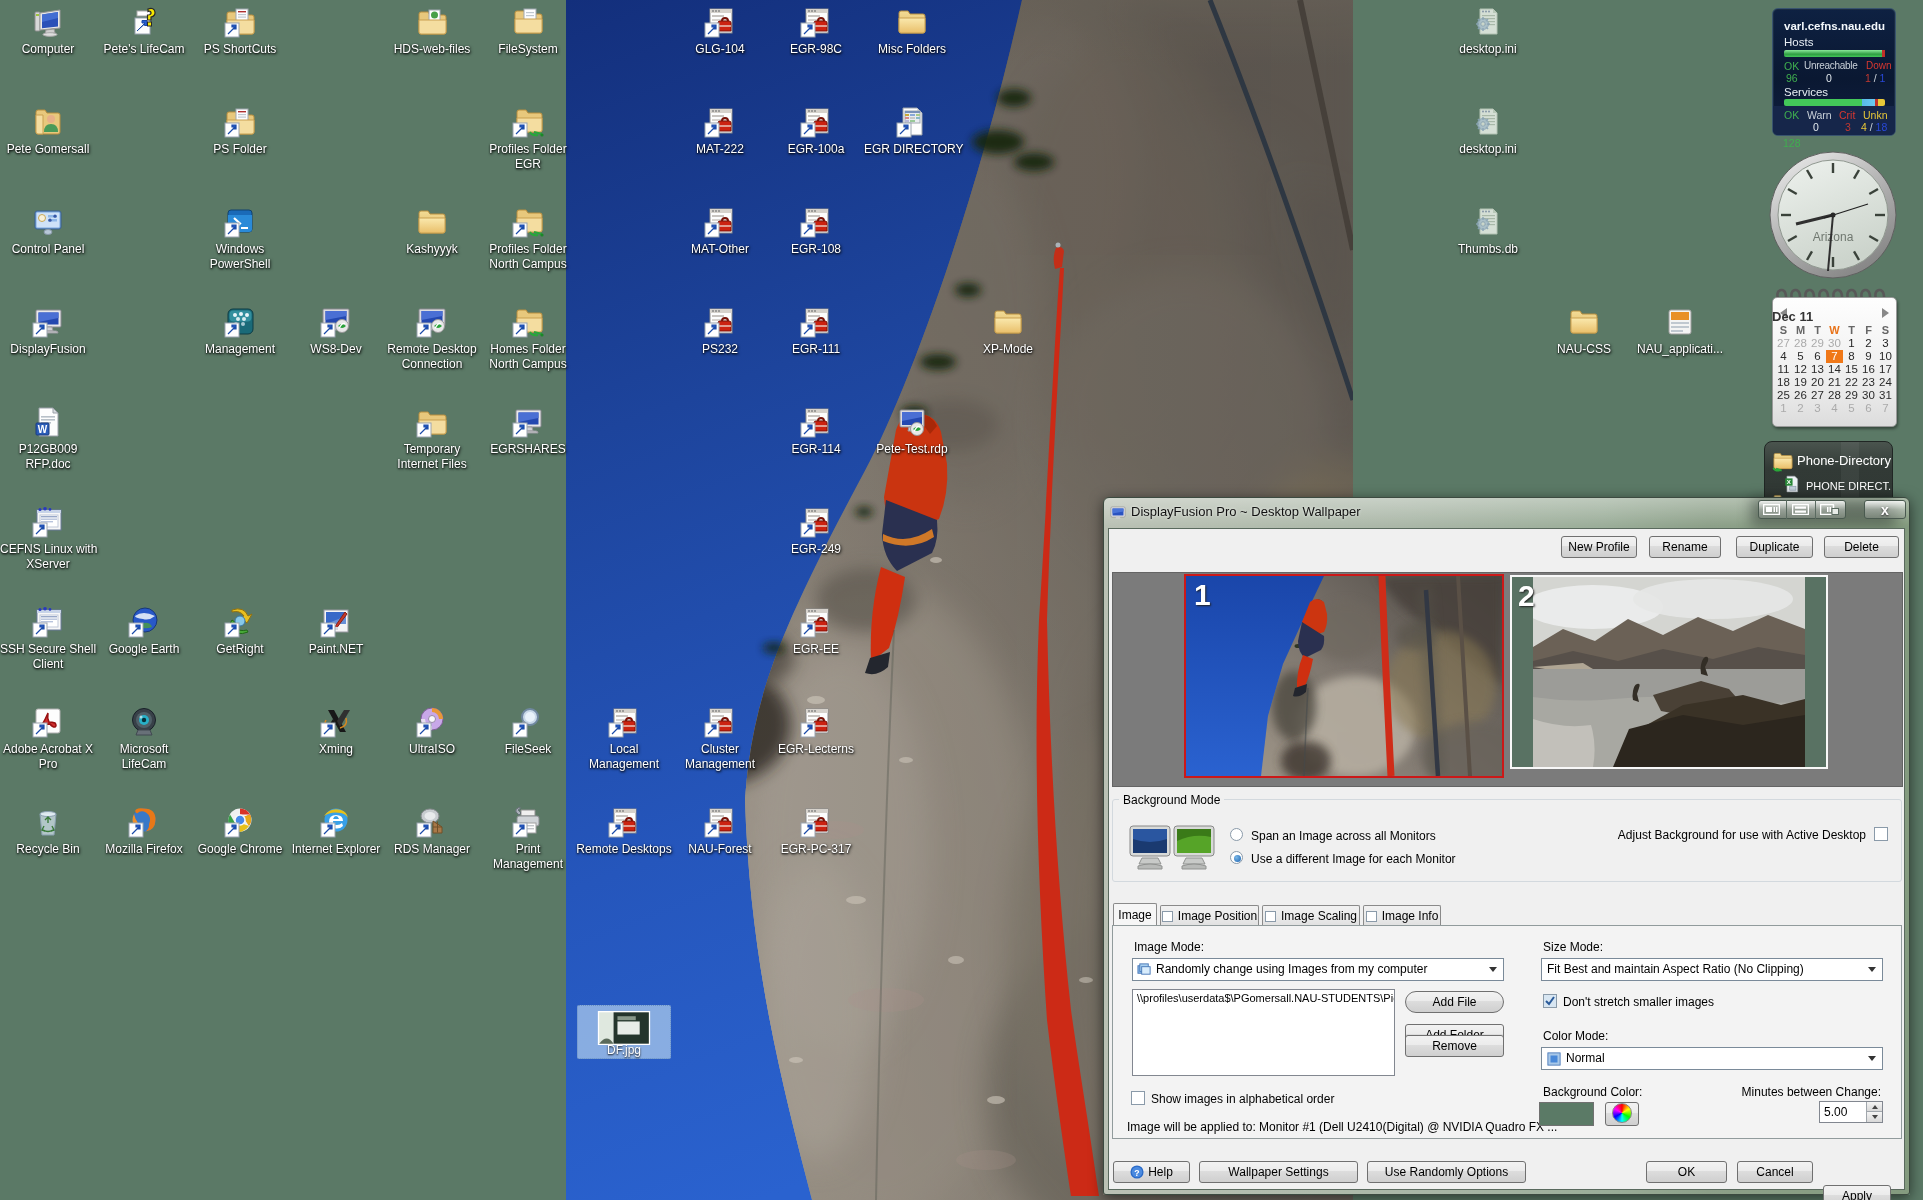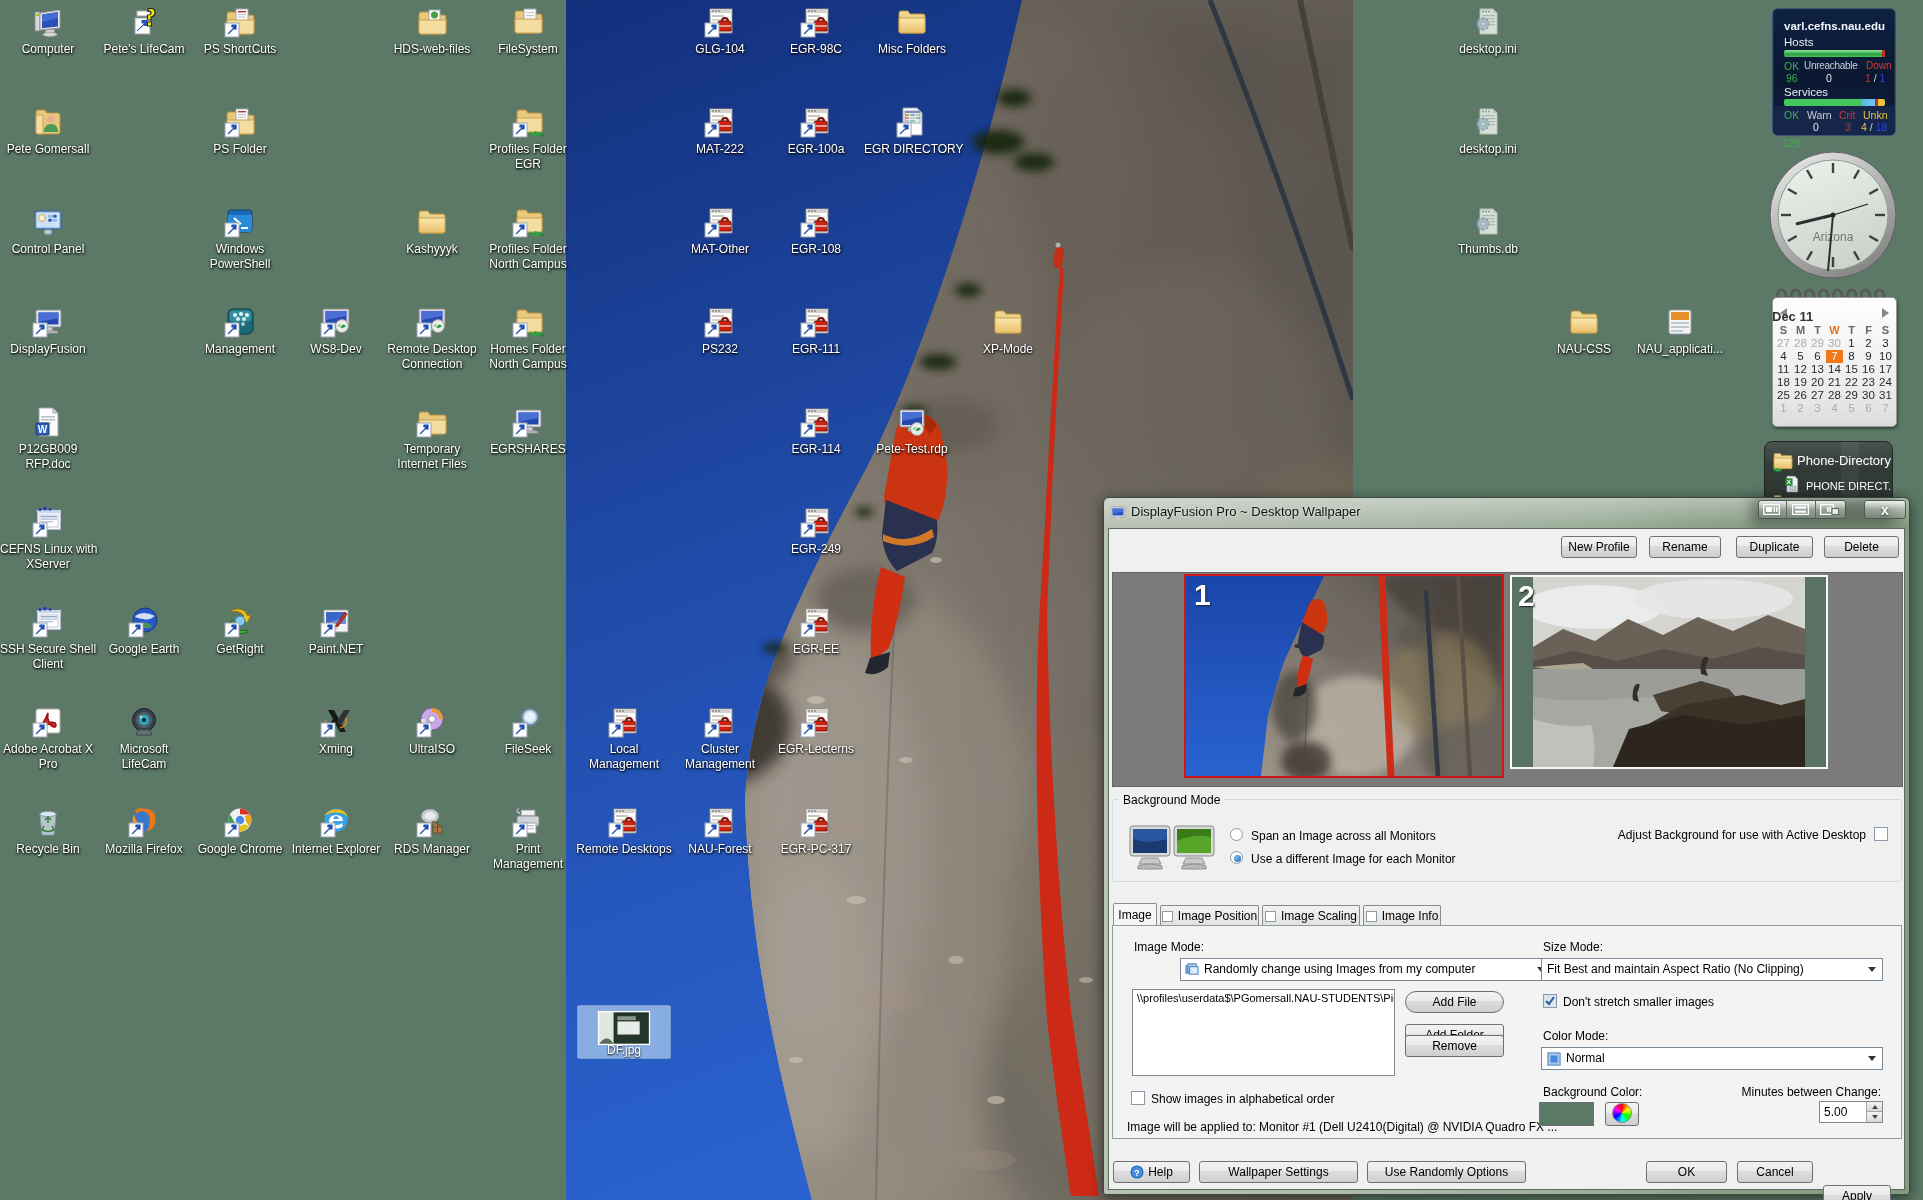--- a/index.html
+++ b/index.html
@@ -1127,21 +1127,21 @@
    <div style="position:absolute;left:463px;top:331px;width:300px;text-align:right;">Adjust Background for use with Active Desktop</div>
    <div class="cb" style="left:771px;top:330px;"></div>
 
    <div style="position:absolute;left:10px;top:406px;width:44px;height:23px;background:#f6f6f6;border:1px solid #8a8a8a;border-bottom:none;border-radius:2px 2px 0 0;text-align:center;line-height:22px;">Image</div>
    <div class="tab" style="left:57px;top:408px;width:99px;"><span class="cb2"></span>Image Position</div>
    <div class="tab" style="left:159px;top:408px;width:98px;"><span class="cb2"></span>Image Scaling</div>
    <div class="tab" style="left:260px;top:408px;width:78px;"><span class="cb2"></span>Image Info</div>
 
    <div style="position:absolute;left:9px;top:428px;width:790px;height:214px;background:#f3f3f3;border:1px solid #919b9c;"></div>
    <div style="position:absolute;left:31px;top:443px;">Image Mode:</div>
-   <div class="combo" style="left:29px;top:461px;width:372px;margin-left:48px;">
+   <div class="combo" style="left:29px;top:461px;width:372px;">
      <svg width="15" height="15" viewBox="0 0 16 16" style="margin-left:4px;">
             <rect x="1" y="4" width="9" height="8" fill="#88b8e8" stroke="#4878b8"></rect>
             <rect x="3" y="2" width="9" height="8" fill="#a8d0f0" stroke="#4878b8"></rect>
             <rect x="5" y="5" width="9" height="8" fill="#d8ecfc" stroke="#4878b8"></rect>
           </svg>
      <span style="margin-left:4px;">Randomly change using Images from my computer</span>
           <span class="carr"></span>
         </div>
    <div style="position:absolute;left:29px;top:492px;width:263px;height:87px;background:#fff;border:1px solid #828790;padding:2px 4px;font-size:11px;white-space:nowrap;overflow:hidden;">\\profiles\userdata$\PGomersall.NAU-STUDENTS\Pic</div>
    <div class="b7" style="left:302px;top:494px;width:99px;border-radius:11px;">Add File</div>

